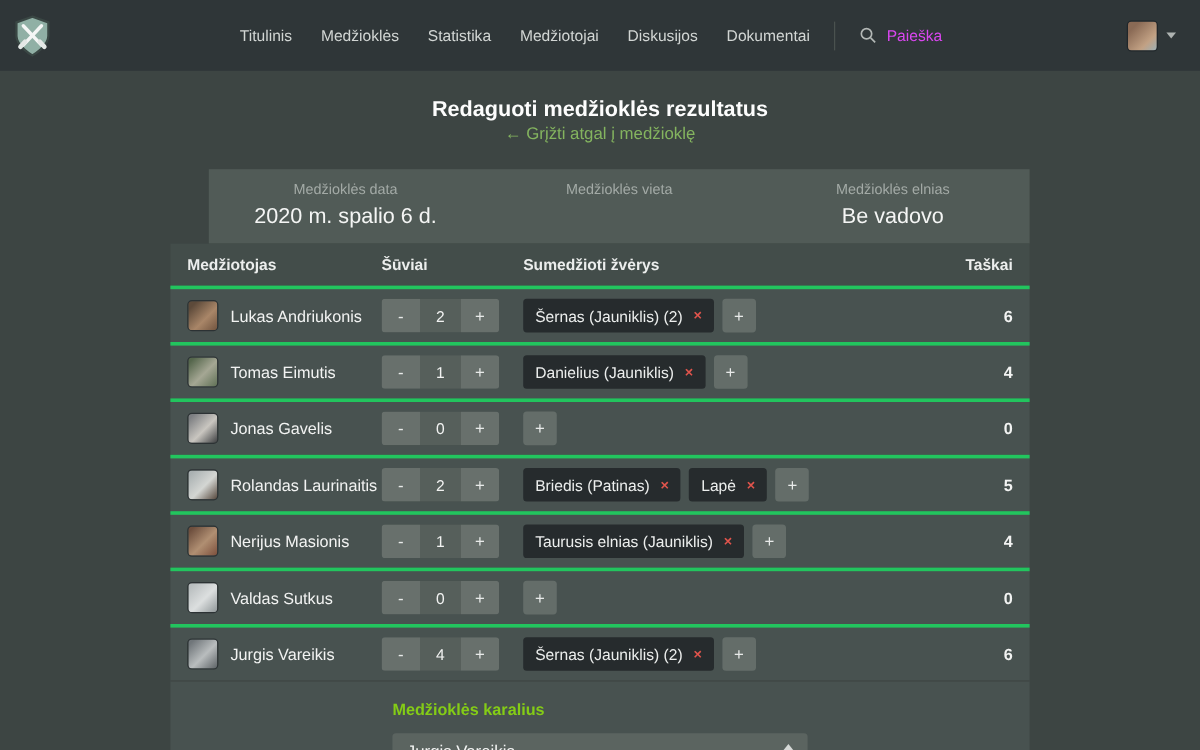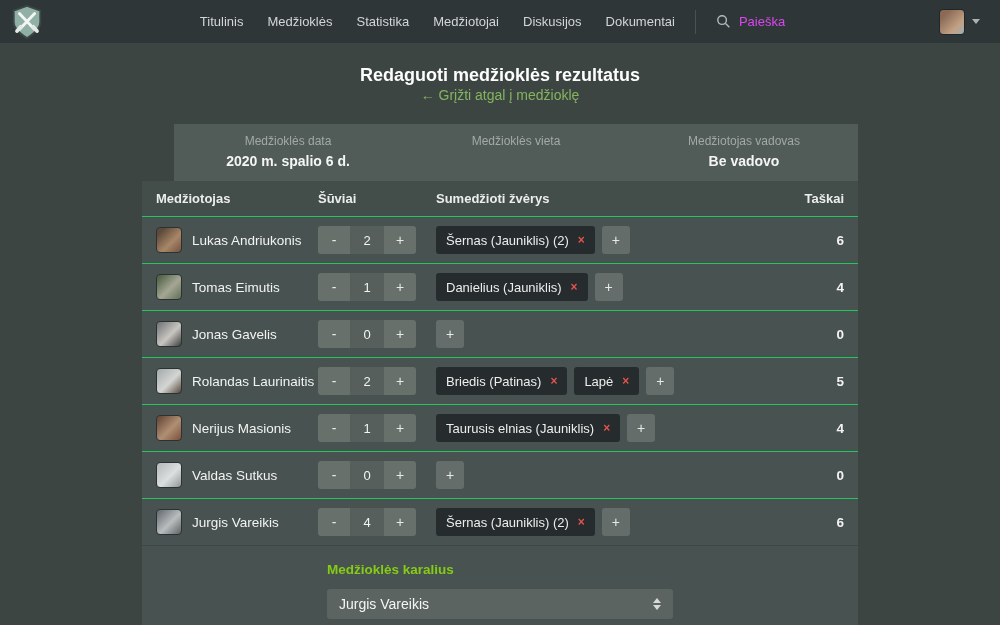--- a/index.html
+++ b/index.html
@@ -4,21 +4,21 @@
 <style>
   * { margin:0; padding:0; box-sizing:border-box; }
   html,body { width:1000px; height:625px; overflow:hidden; }
   body {
     font-family:"Liberation Sans","DejaVu Sans",sans-serif;
     background:#3d4543; color:#fff;
   }
 
   
   .topbar {
-    height:43px; background:#2f3638; display:flex; align-items:center;
+    height:59px; background:#2f3638; display:flex; align-items:center;
     padding:0 20px 0 8px;
   }
   .logo { width:38px; height:38px; display:block; margin-top:1px; cursor:pointer; }
   .nav { display:flex; align-items:center; gap:24px; margin-left:auto; }
   .nav-item { font-size:13px; color:#d2d6d4; cursor:pointer; white-space:nowrap; }
   .topbar-divider { width:1px; height:24px; background:#4a524f; margin:0 20px; }
   .search { display:flex; align-items:center; gap:8px; cursor:text; }
   .search-icon { display:block; }
   .search-text { font-size:13px; color:#d946ef; }
   .account { display:flex; align-items:center; gap:7px; margin-left:auto; cursor:pointer; }
@@ -41,32 +41,32 @@
   }
 
   
   .card { width:716px; margin:20px auto 0; }
 
   .info-header {
     background:#515b57; display:flex; padding:10px 0 12px;margin-left:32px;
   }
   .info-col { flex:1; text-align:center; }
   .info-label { font-size:12px; color:#a3aaa6; }
-  .info-value { font-size:14px; font-weight:bold; color:#f4f5f4; margin-top:5px; }
+  .info-value { font-size:18px; font-weight:normal; color:#f4f5f4; margin-top:5px; }
 
   .grid-row {
     display:grid; grid-template-columns:162px 118px 1fr 56px;
     align-items:center; padding:0 14px;
   }
   .table-header {
     background:#434d4a; height:35px; font-size:13px; font-weight:bold; color:#eceeed;
   }
   .th-points { text-align:right; }
 
-  .row { background:#485250; height:47px; border-top:1px solid #22c55e; }
+  .row { background:#485250; height:47px; border-top:3px solid #22c55e; }
   .row:first-of-type { border-top:none; }
 
   .cell-hunter { display:flex; align-items:center; gap:10px; }
   .avatar {
     width:26px; height:26px; border-radius:4px; flex:none;
     border:1px solid #2c3234;
   }
   .av0 { background:linear-gradient(135deg,#5d4a3a 15%,#a98668 60%,#71543f 100%); }
   .av1 { background:linear-gradient(135deg,#55664c 10%,#a5a794 55%,#5f7055 100%); }
   .av2 { background:linear-gradient(135deg,#7d7f82 10%,#c9c6c0 55%,#3c3e40 100%); }
@@ -166,21 +166,21 @@
 
   <div class="info-header">
     <div class="info-col">
       <div class="info-label">Medžioklės data</div>
       <div class="info-value">2020 m. spalio 6 d.</div>
     </div>
     <div class="info-col">
       <div class="info-label">Medžioklės vieta</div>
     </div>
     <div class="info-col">
-      <div class="info-label">Medžiotojas vadovas</div>
+      <div class="info-label">Medžioklės elnias</div>
       <div class="info-value">Be vadovo</div>
     </div>
   </div>
 
   <div class="grid-row table-header">
     <div>Medžiotojas</div>
     <div>Šūviai</div>
     <div>Sumedžioti žvėrys</div>
     <div class="th-points">Taškai</div>
   </div>

